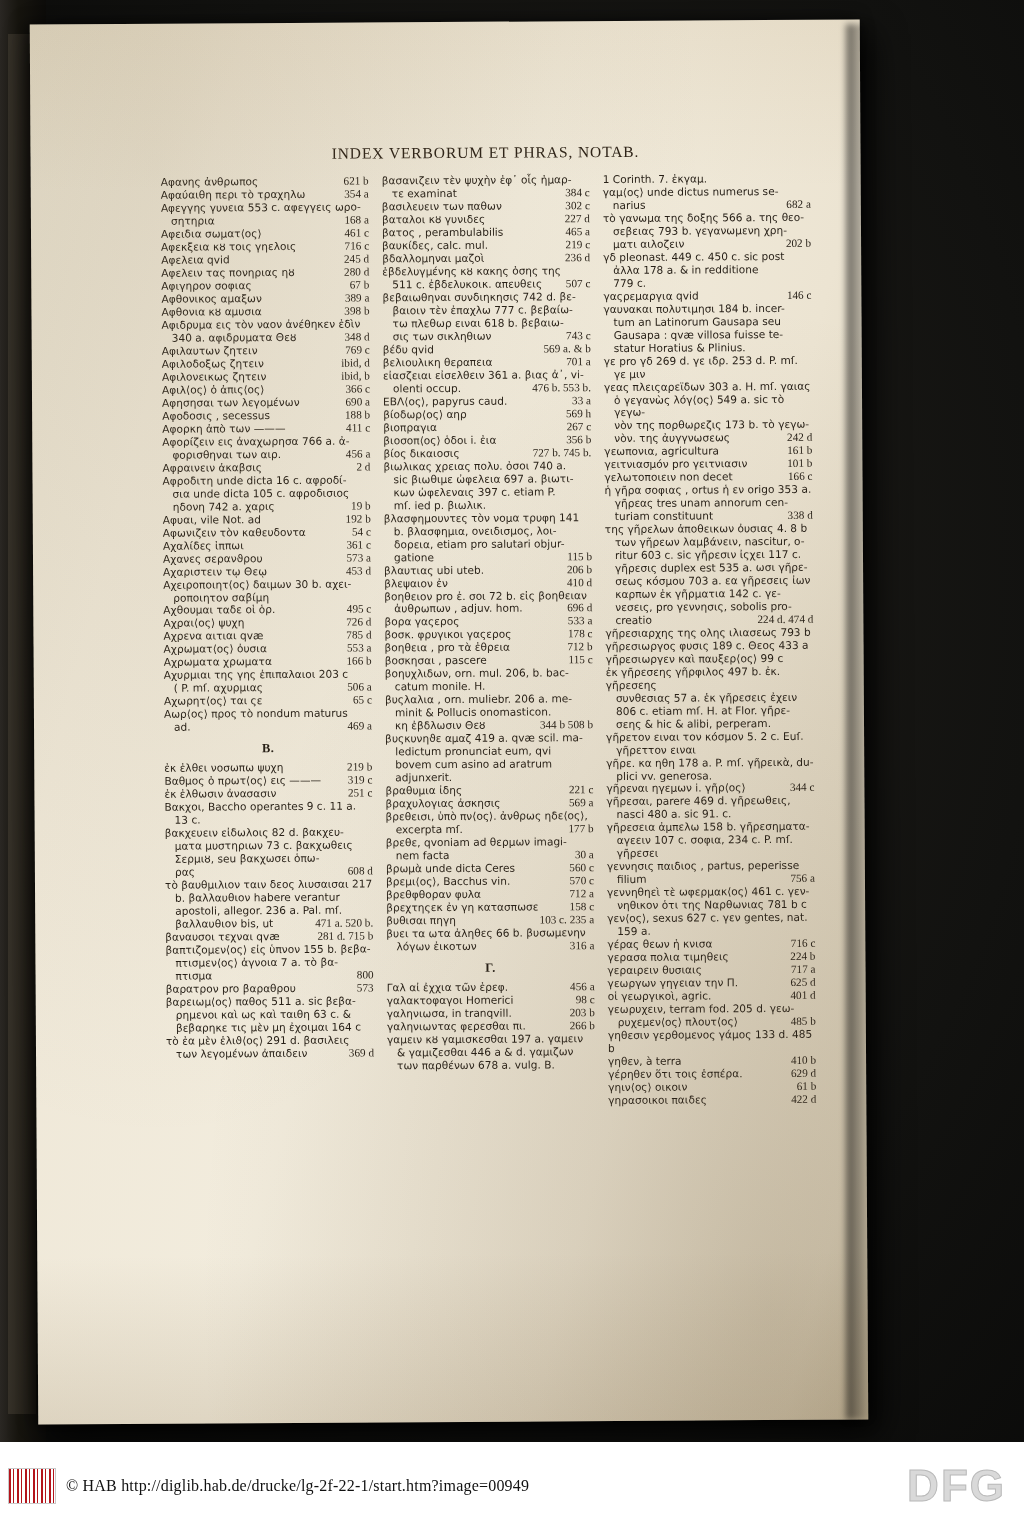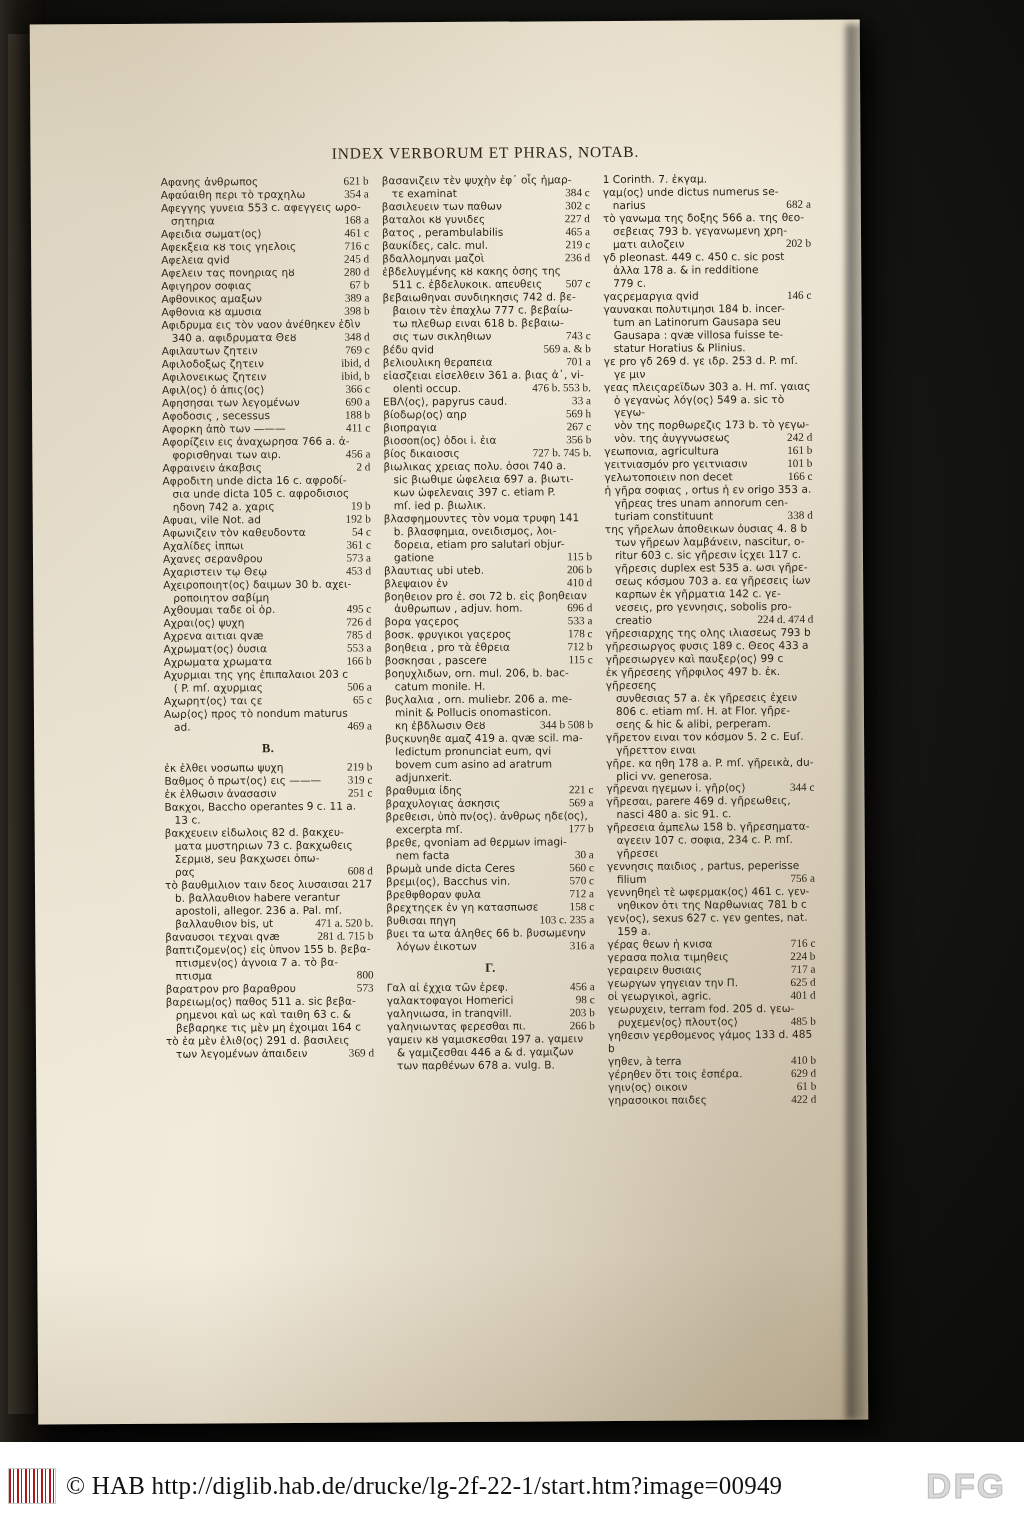--- a/index.html
+++ b/index.html
@@ -96,28 +96,28 @@
     background:#ffffff;
     display:flex;align-items:center;
   }
   #barcode{
     width:46px;height:34px;margin-left:8px;margin-right:10px;
     background:repeating-linear-gradient(90deg,#b4141b 0 2px,#ffffff 2px 4px,#b4141b 4px 5px,#ffffff 5px 8px);
     border:1px solid #c9c9c9;
   }
   #credit{
     font-family:"Liberation Serif", serif;
-    font-size:25px;color:#111;
+    font-size:16px;color:#111;
     letter-spacing:.2px;
     white-space:nowrap;
   }
   #dfg{
     margin-left:auto;margin-right:18px;
     font-family:"Liberation Sans", sans-serif;
-    font-weight:bold;font-size:35px;
+    font-weight:bold;font-size:44px;
     color:#d9d9d9;
     letter-spacing:2px;
     -webkit-text-stroke:1px #b9b9b9;
   }
 </style>
 </head>
 <body>
 
 <div id="scan">
   <div id="binding"></div>

